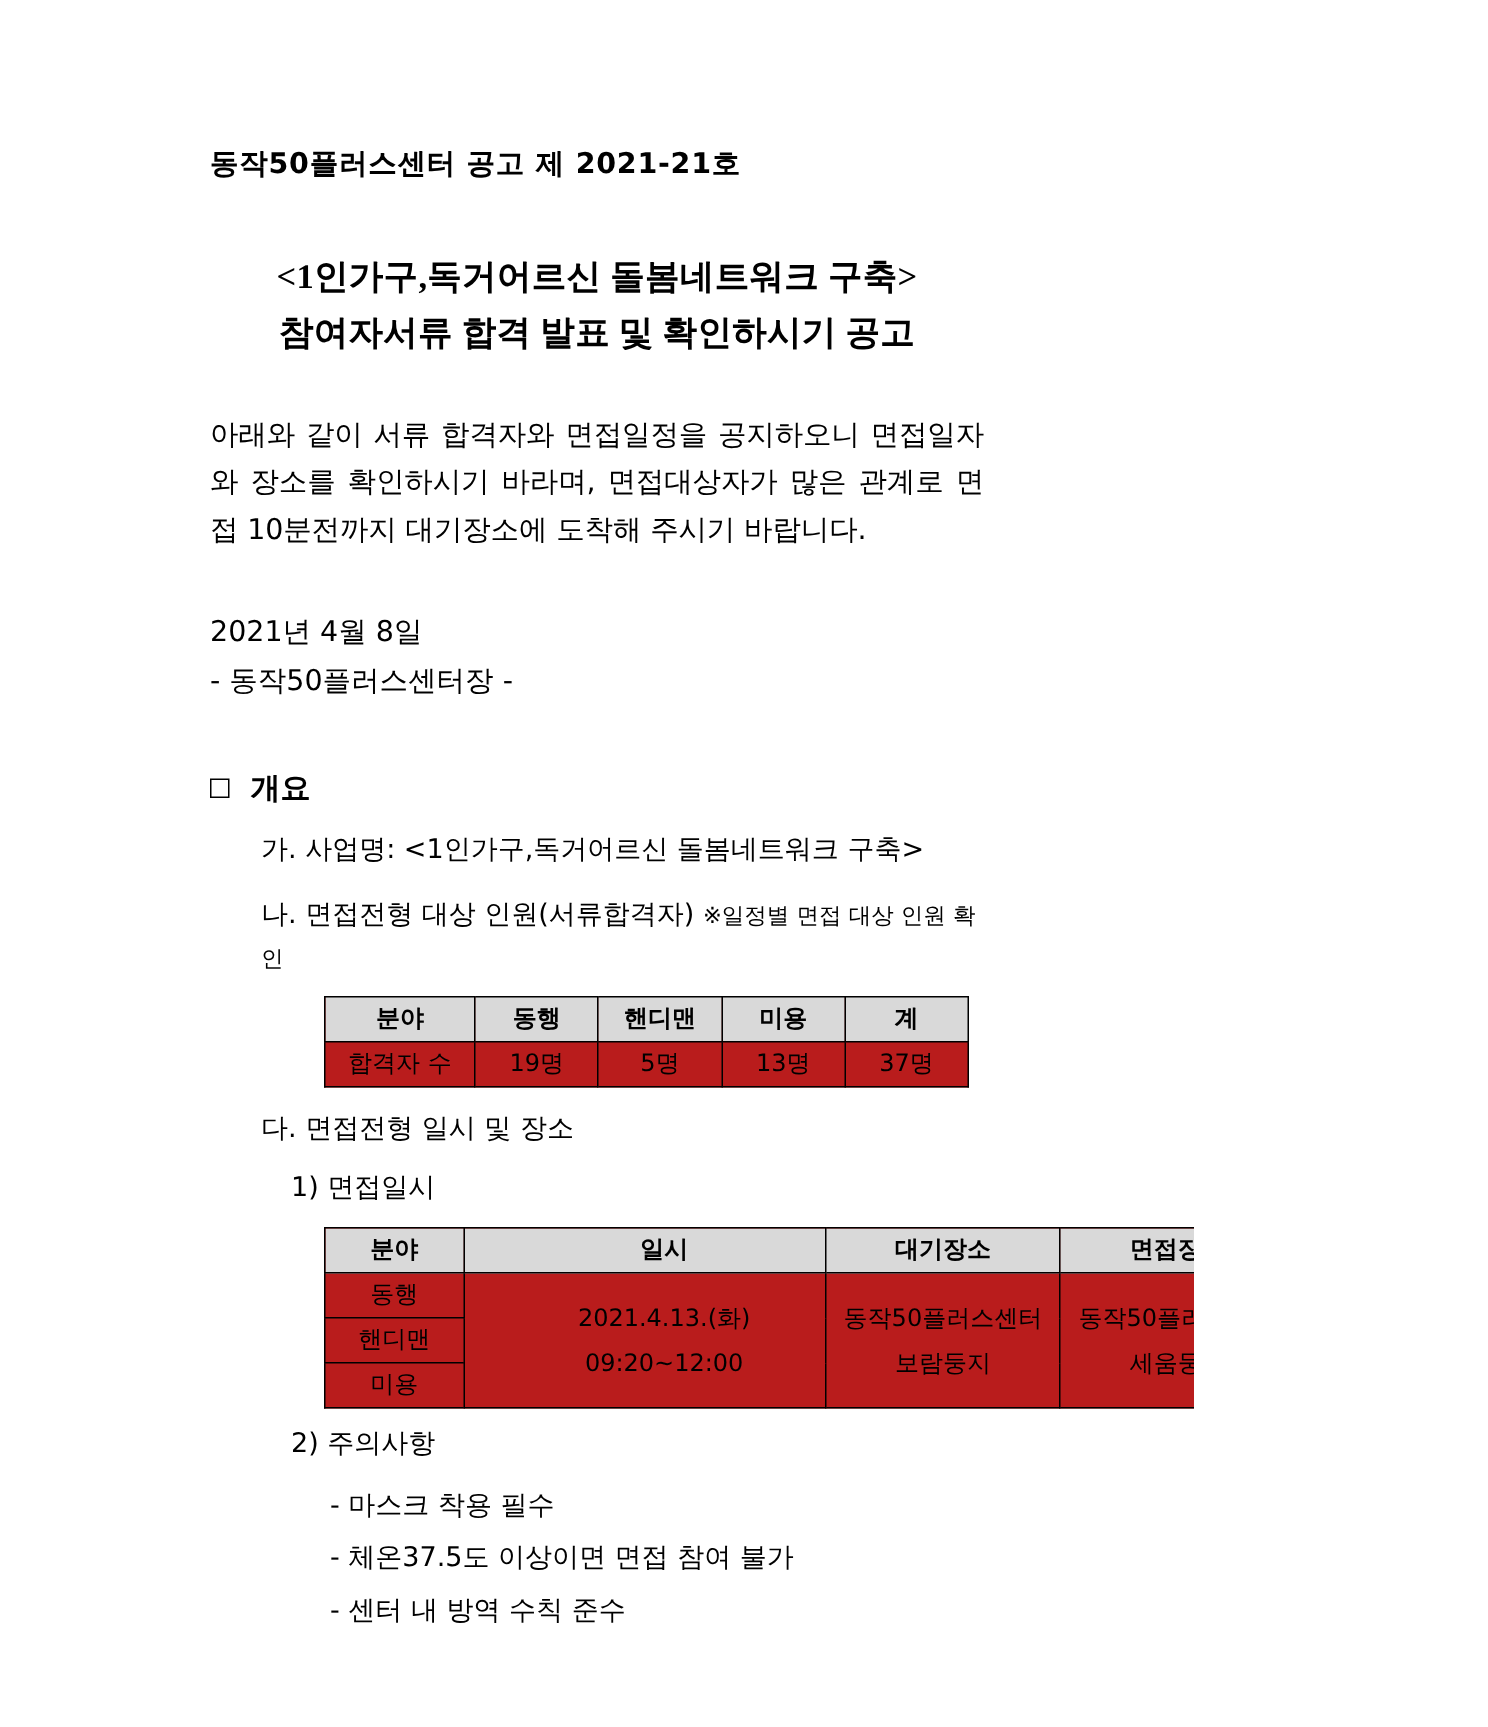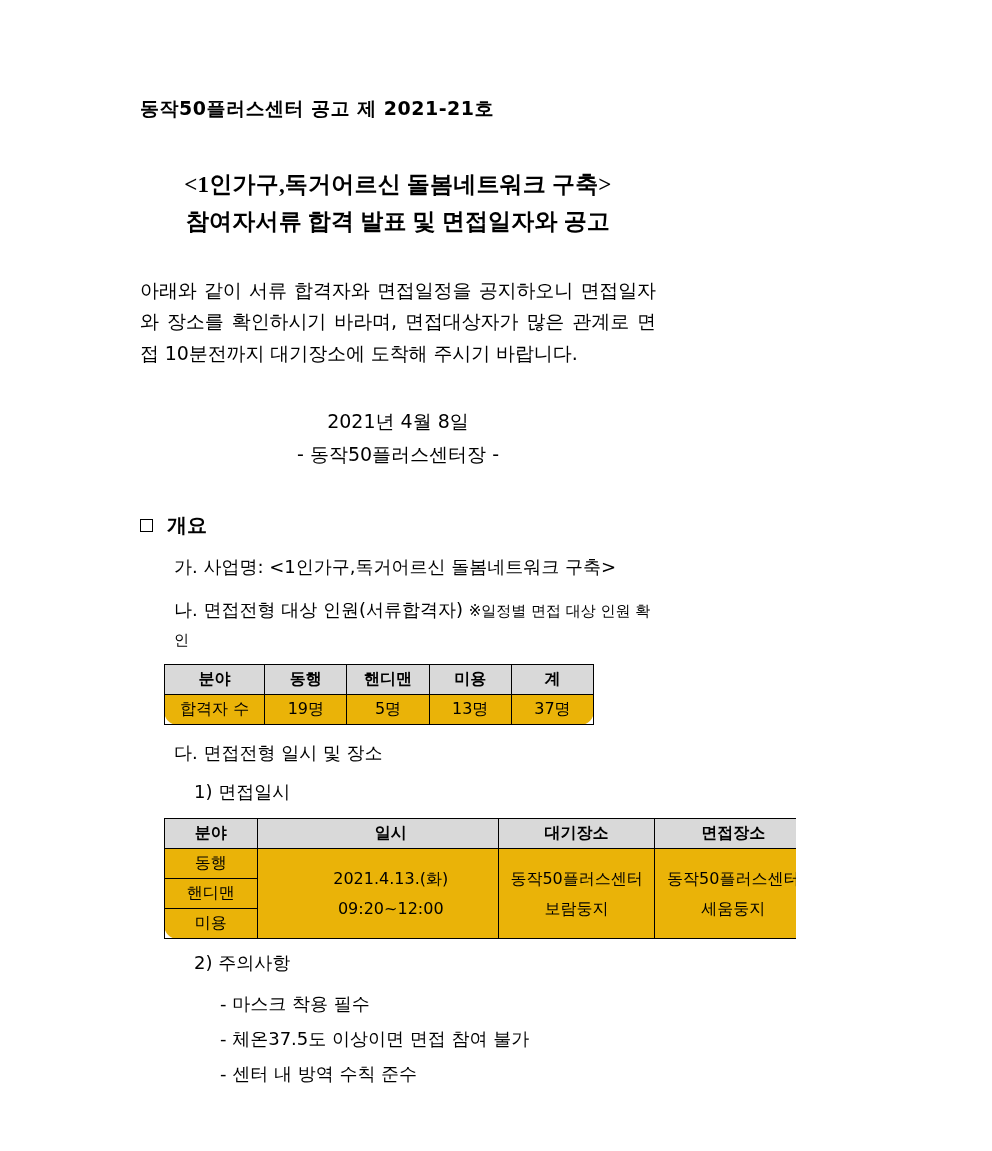--- a/index.html
+++ b/index.html
@@ -41,21 +41,20 @@
     font-size: 19px;
     line-height: 1.66;
     letter-spacing: -0.1px;
     margin: 0;
     text-align: justify;
   }
   .para + .para {
     margin-top: 0px;
   }
   .datebox {
-    text-align: center;
     margin: 36px 0 0 0;
   }
   .datebox div {
     font-size: 19px;
     line-height: 1.72;
   }
   .section {
     margin-top: 42px;
   }
   .section-head {
@@ -87,23 +86,22 @@
   }
   .bullets {
     margin: 8px 0 0 80px;
   }
   .bullets div {
     font-size: 18px;
     line-height: 1.95;
   }
   table {
     border-collapse: collapse;
-    margin: 10px 0 0 24px;
-    background: #eab308;
-    border-radius: 14px;
+    margin: 10px 0 0 76px;
+    background: #b91c1c;
   }
   table td, table th {
     border: 1px solid #000;
     font-size: 16px;
     font-weight: normal;
     text-align: center;
     padding: 4px 6px;
     box-sizing: border-box;
   }
   table th {
@@ -126,21 +124,21 @@
 </style>
 </head>
 <body>
 
 <div class="page">
 
   <div class="notice-no">동작50플러스센터 공고 제 2021-21호</div>
 
   <div class="title-block">
     <div class="title-line">&lt;1인가구,독거어르신 돌봄네트워크 구축&gt;</div>
-    <div class="title-line">참여자서류 합격 발표 및 면접일자와 공고</div>
+    <div class="title-line">참여자서류 합격 발표 및 확인하시기 공고</div>
   </div>
 
   <p class="para">아래와 같이 서류 합격자와 면접일정을 공지하오니 면접일자와 장소를 확인하시기 바라며, 면접대상자가 많은 관계로 면접 10분전까지 대기장소에 도착해 주시기 바랍니다.</p>
 
   <div class="datebox">
     <div>2021년 4월 8일</div>
     <div>- 동작50플러스센터장 -</div>
   </div>
 
   <div class="section">

